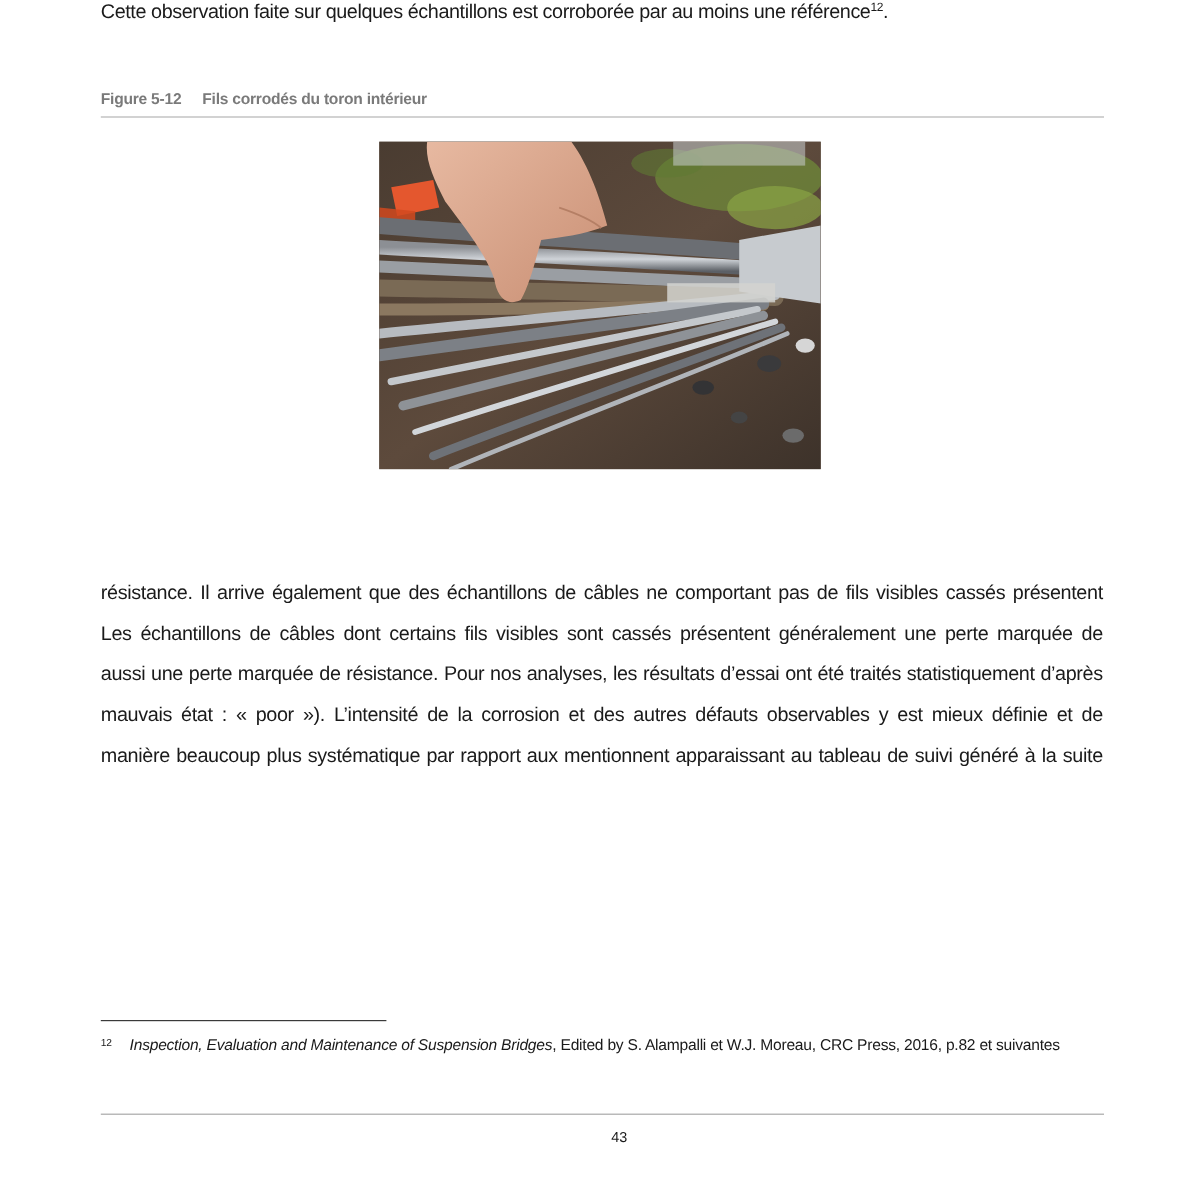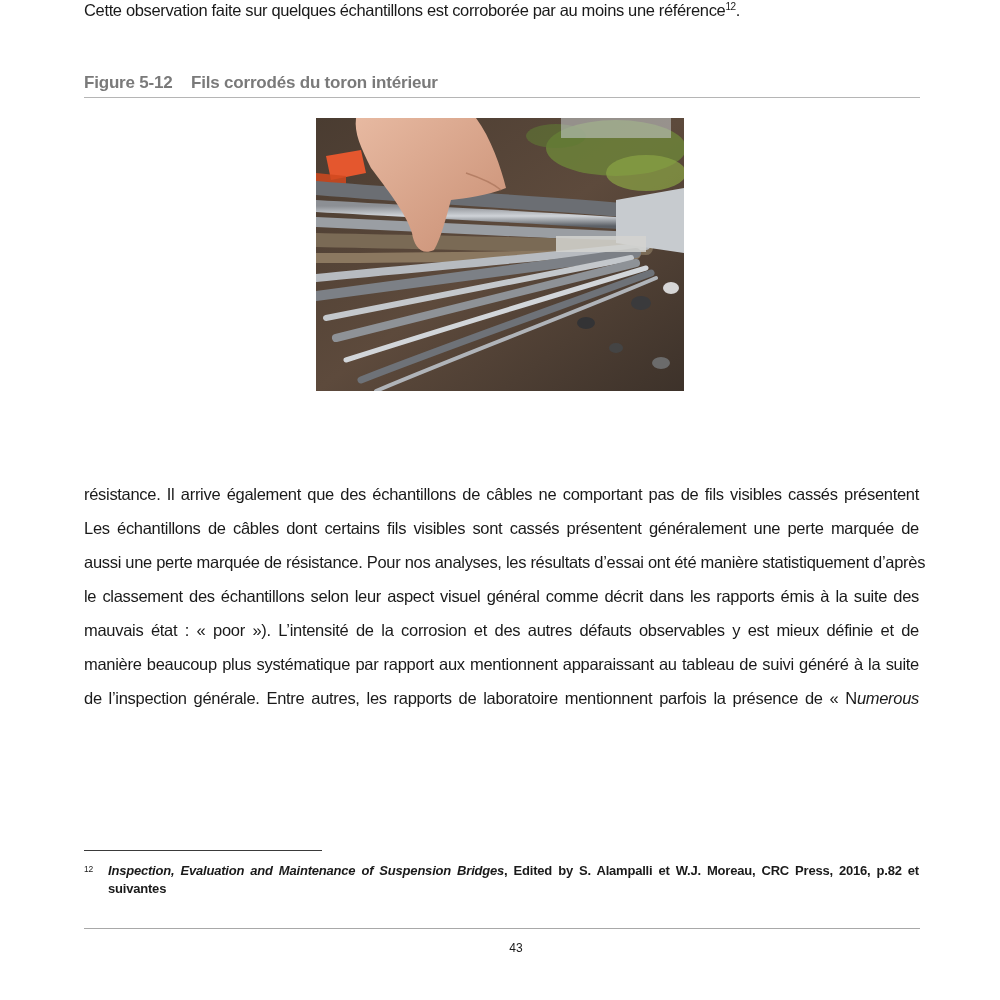--- a/index.html
+++ b/index.html
@@ -31,21 +31,21 @@
     }
     .figure-caption {
       position: absolute;
       left: 84px;
       top: 72px;
       width: 836px;
       height: 25px;
       border-bottom: 1.5px solid #b5b5b5;
       color: #7a7a7a;
       font-weight: bold;
-      font-size: 17px;
+      font-size: 13px;
       line-height: 22px;
       letter-spacing: -0.2px;
       white-space: nowrap;
     }
     .figure-caption .fig-num {
       display: inline-block;
       margin-right: 14px;
     }
     .figure-image {
       position: absolute;
@@ -102,21 +102,20 @@
     .footnote .fn-marker {
       position: absolute;
       left: 0;
       top: -2px;
       font-size: 8.5px;
     }
     .footnote .fn-text {
       display: block;
       margin-left: 24px;
       text-align: justify;
-      font-weight: bold;
     }
     .footnote .fn-text em {
       font-style: italic;
     }
     .page-rule {
       position: absolute;
       left: 84px;
       top: 928px;
       width: 836px;
       height: 0;
@@ -196,25 +195,23 @@
     <ellipse cx="345" cy="245" rx="9" ry="6" fill="#6b6b6b"></ellipse>
 
     <path d="M40,0 L160,0 C175,20 185,50 190,70 C170,78 150,80 135,82 C130,100 125,120 118,132 C105,138 98,128 96,115 C90,95 70,70 55,50 C45,30 38,15 40,0 Z" fill="url(#skin)"></path>
     <path d="M150,55 C165,60 178,66 185,72" stroke="#b57f65" stroke-width="1.5" fill="none"></path>
   </svg>
 </div>
 
 <div class="body-paragraph">
   <span class="line">résistance. Il arrive également que des échantillons de câbles ne comportant pas de fils visibles cassés présentent</span>
   <span class="line">Les échantillons de câbles dont certains fils visibles sont cassés présentent généralement une perte marquée de</span>
-  <span class="line">aussi une perte marquée de résistance. Pour nos analyses, les résultats d’essai ont été manière statistiquement d’après</span>
-  <span class="line">le classement des échantillons selon leur aspect visuel général comme décrit dans les rapports émis à la suite des</span>
+  <span class="line">aussi une perte marquée de résistance. Pour nos analyses, les résultats d’essai ont été traités statistiquement d’après</span>
   <span class="line">mauvais état : « poor »). L’intensité de la corrosion et des autres défauts observables y est mieux définie et de</span>
   <span class="line">manière beaucoup plus systématique par rapport aux mentionnent apparaissant au tableau de suivi généré à la suite</span>
-  <span class="line"><span>de l’inspection générale. Entre autres, les rapports de laboratoire mentionnent parfois la présence de « N</span><em>umerous</em></span>
 </div>
 
 <div class="footnote-rule"></div>
 
 <div class="footnote">
   <span class="fn-marker">12</span>
   <span class="fn-text"><em>Inspection, Evaluation and Maintenance of Suspension Bridges</em><span>, Edited by S. Alampalli et W.J. Moreau, CRC Press, 2016, p.82 et suivantes</span></span>
 </div>
 
 <div class="page-rule"></div>

